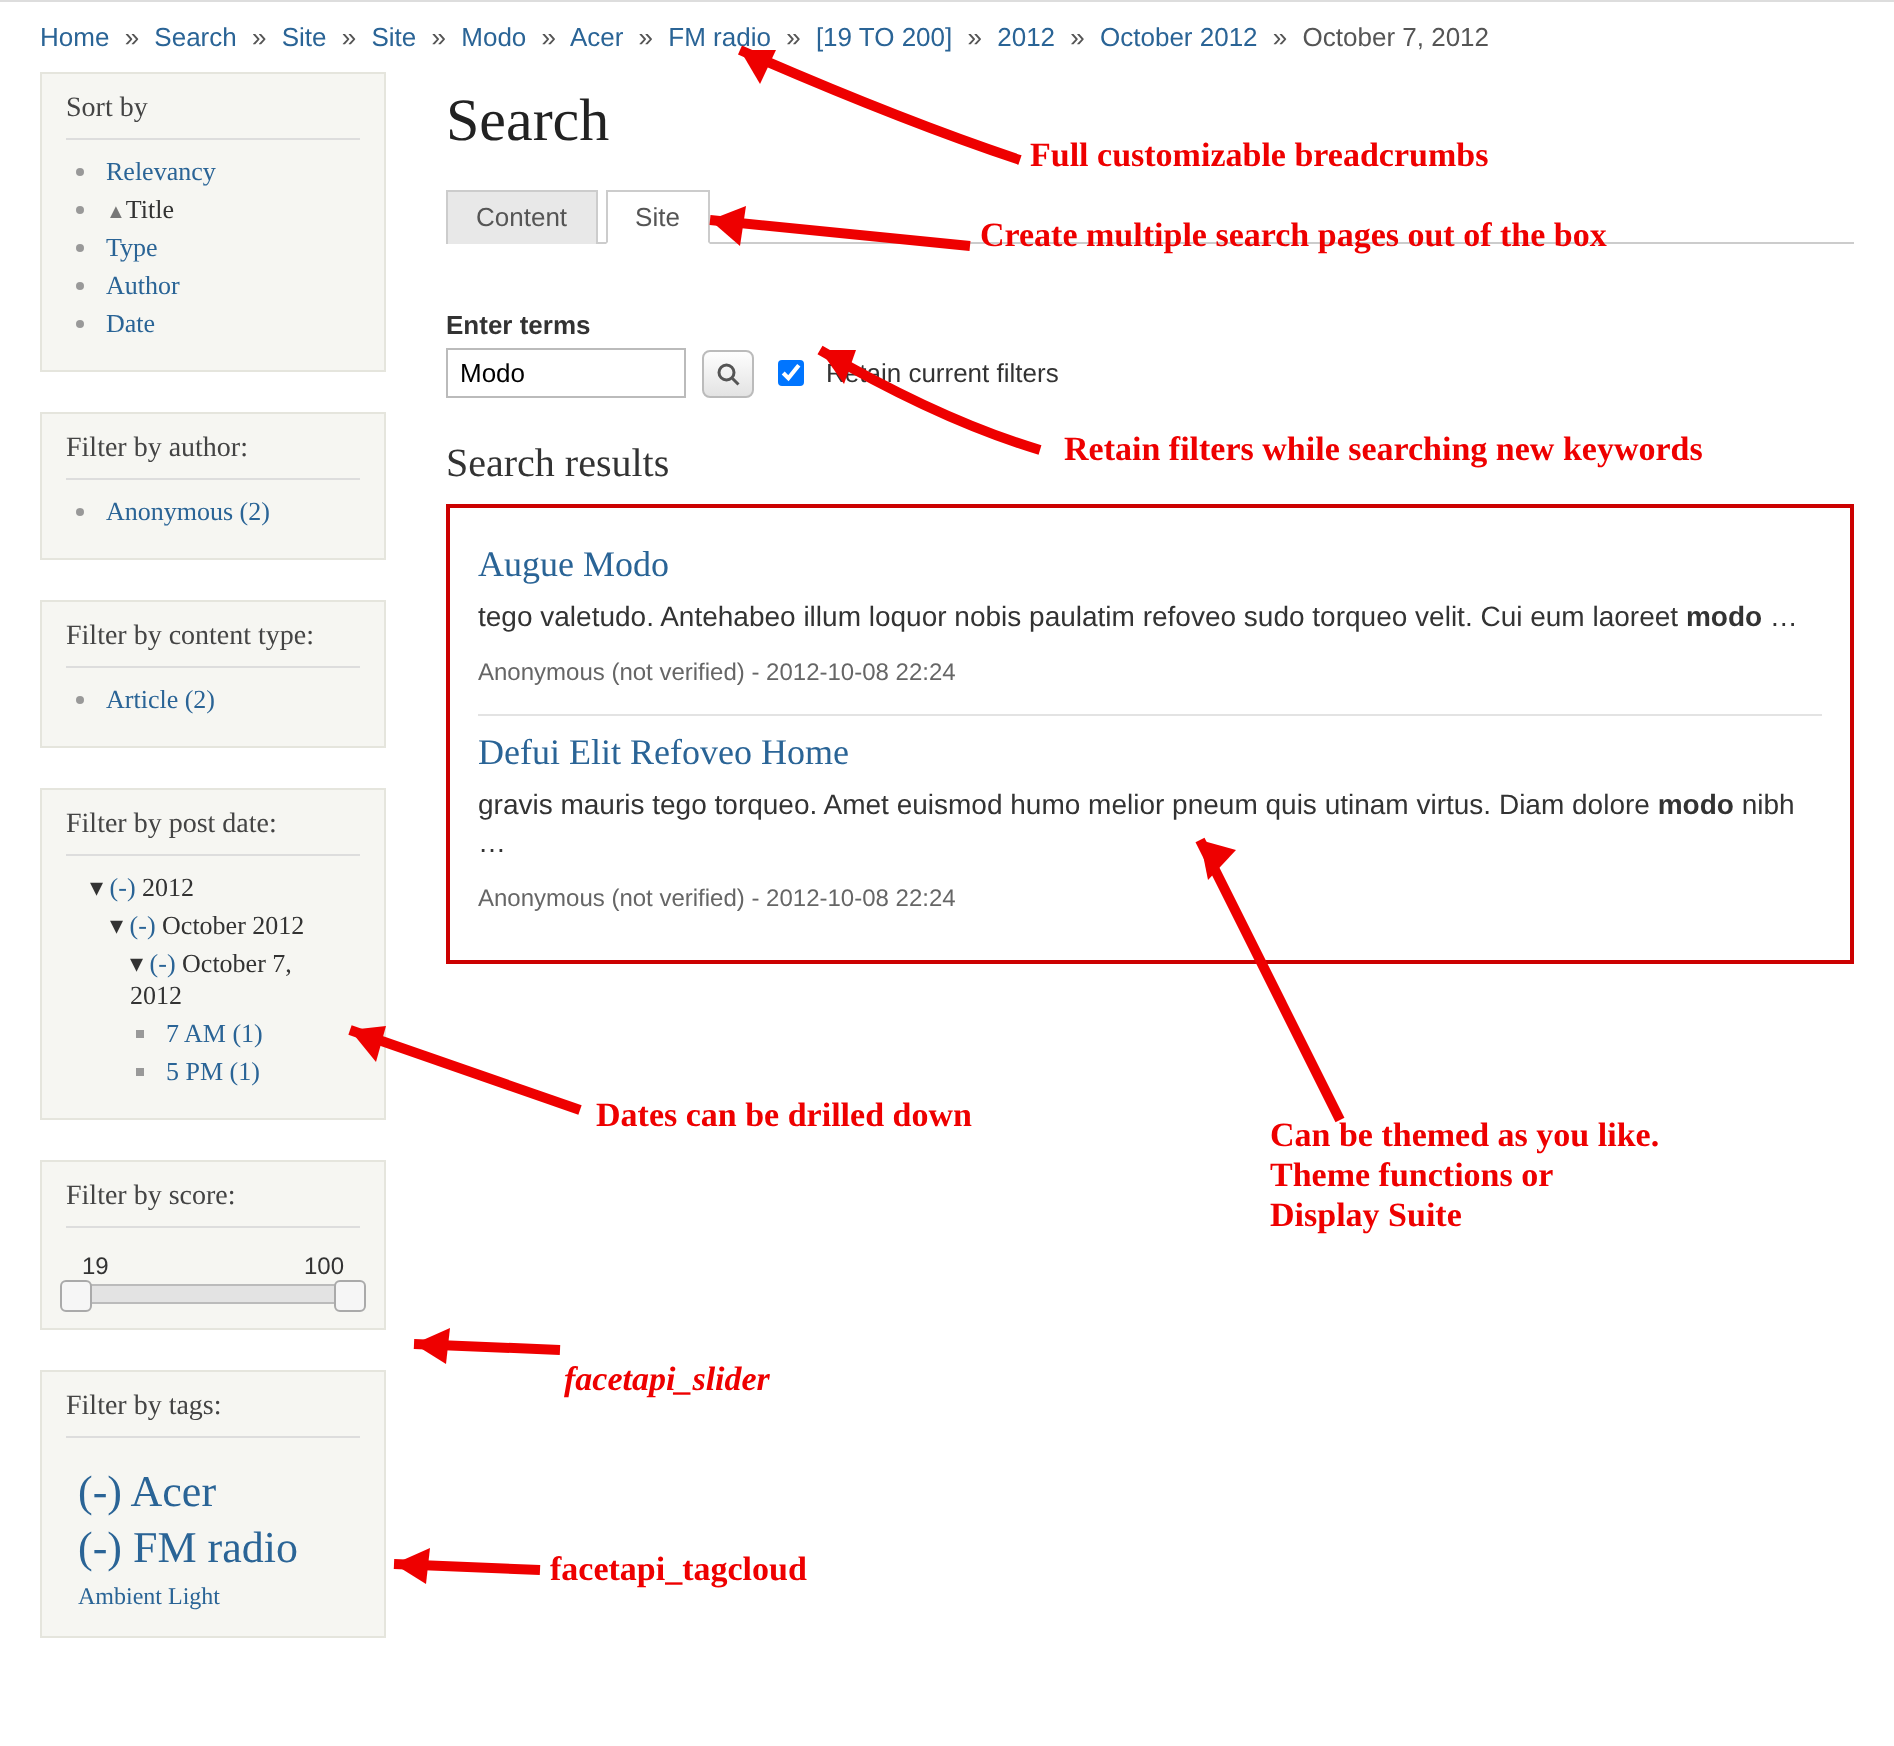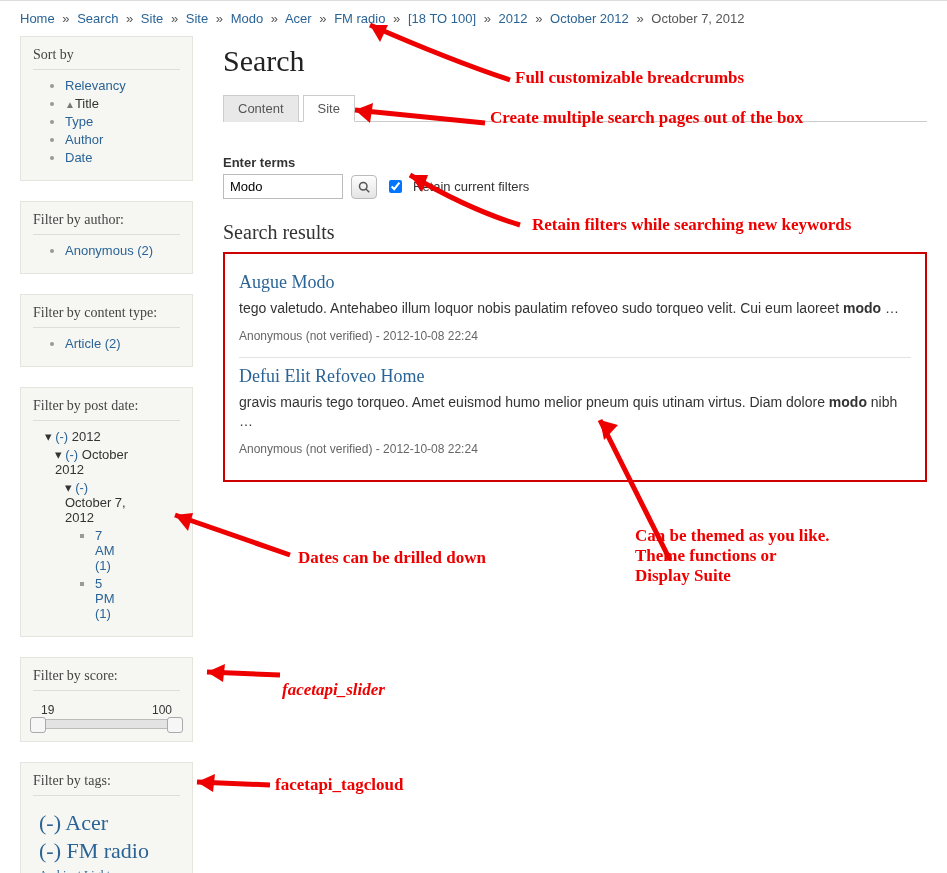--- a/index.html
+++ b/index.html
@@ -35,21 +35,21 @@
   .block h3 {
     margin: 0 0 8px;
     font-size: 14px;
     font-weight: normal;
     color: #444;
     border-bottom: 1px solid #ddd;
     padding-bottom: 6px;
     font-family: Georgia, serif;
   }
   .block ul { margin: 0; padding: 0 0 0 16px; }
-  .block li { margin: 3px 16px; font-size: 13px; font-family: Liberation Sans, sans-serif; }
+  .block li { margin: 3px 4px; font-size: 13px; font-family: Liberation Serif, serif; }
   .block li::marker { color: #999; }
   .sort-active { color: #333; }
   .sort-active .arrow { font-size: 10px; color: #777; }
 
   .nested { margin-left: 0; }
   .nested ul { padding-left: 14px; }
 
   .slider-wrap { padding: 4px 2px 0; }
   .slider-labels { display: flex; justify-content: space-between; font-size: 12px; font-family: Helvetica, Arial, sans-serif; color: #333; padding: 0 6px 2px; }
   .slider-track { position: relative; height: 10px; background: #e3e3e3; border: 1px solid #bbb; border-radius: 3px; }
@@ -119,21 +119,21 @@
     <a href="#">Site</a>
     <span class="sep">»</span>
     <a href="#">Site</a>
     <span class="sep">»</span>
     <a href="#">Modo</a>
     <span class="sep">»</span>
     <a href="#">Acer</a>
     <span class="sep">»</span>
     <a href="#">FM radio</a>
     <span class="sep">»</span>
-    <a href="#">[18 TO 100]</a>
+    <a href="#">[19 TO 200]</a>
     <span class="sep">»</span>
     <a href="#">2012</a>
     <span class="sep">»</span>
     <a href="#">October 2012</a>
     <span class="sep">»</span>
     <span>October 7, 2012</span>
   </div>
 
   <div class="layout">
 
@@ -271,21 +271,21 @@
   <svg class="arrow-svg" style="left:160px;top:505px;" width="140" height="60">
       <path d="M130 50 L 15 10"></path>
       <polygon points="15,10 33,8 28,26"></polygon>
     </svg>
   <div class="ann" style="left:298px; top:548px;">Dates can be drilled down</div>
 
   <svg class="arrow-svg" style="left:580px;top:410px;" width="120" height="160">
       <path d="M90 150 L 20 10"></path>
       <polygon points="20,10 38,15 24,30"></polygon>
     </svg>
-  <div class="ann" style="left:635px; top:526px; white-space:pre-line;">Can be themed as you like.
+  <div class="ann" style="left:635px; top:558px; white-space:pre-line;">Can be themed as you like.
 Theme functions or
 Display Suite</div>
 
   <svg class="arrow-svg" style="left:195px;top:660px;" width="90" height="30">
       <path d="M85 15 L 12 12"></path>
       <polygon points="12,12 30,4 28,22"></polygon>
     </svg>
   <div class="ann" style="left:282px; top:680px;font-style:italic;">facetapi_slider</div>
 
   <svg class="arrow-svg" style="left:185px;top:770px;" width="90" height="30">

